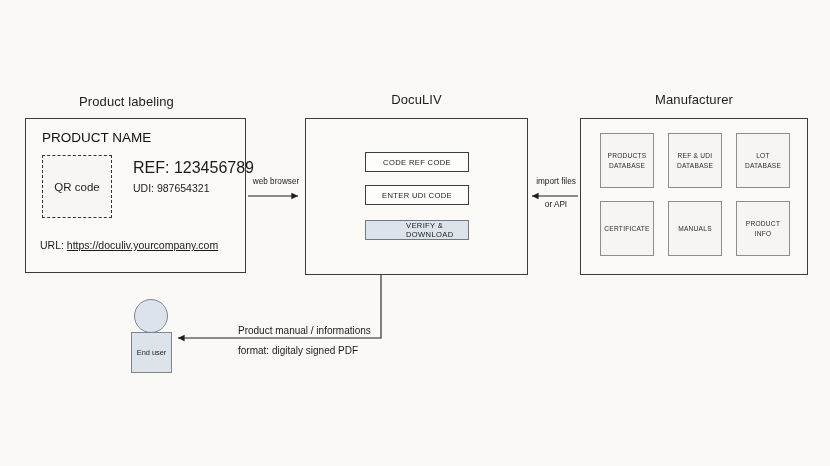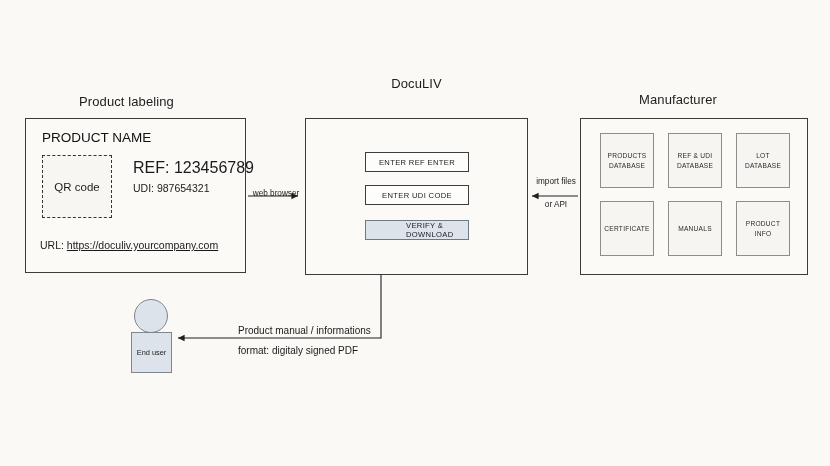--- a/index.html
+++ b/index.html
@@ -75,21 +75,21 @@
     position: absolute;
     left: 40px; top: 239px;
     font-size: 10.5px;
     white-space: nowrap;
   }
   #url-row .url-link {
     text-decoration: underline;
     color: #1a1a1a;
   }
   
-  #title-mid { left: 305px; top: 76px; width: 223px; }
+  #title-mid { left: 305px; top: 92px; width: 223px; }
   #box-mid   { left: 305px; top: 118px; width: 223px; height: 157px; }
   .ui-button {
     position: absolute;
     left: 365px;
     width: 104px;
     height: 20px;
     border: 1.1px solid #3d3d3d;
     box-sizing: border-box;
     background: #fdfdfb;
     display: flex;
@@ -101,21 +101,21 @@
   }
   #btn-ref  { top: 152px; }
   #btn-udi  { top: 185px; }
   #btn-verify {
     top: 220px;
     background: #dde3ea;
     border-color: #707880;
     padding-left: 40px;
   }
   
-  #title-right { left: 564px; top: 92px; width: 228px; }
+  #title-right { left: 580px; top: 92px; width: 228px; }
   #box-right   { left: 580px; top: 118px; width: 228px; height: 157px; }
   .store-box {
     position: absolute;
     width: 54px;
     height: 55px;
     border: 1.1px solid #8d8d8d;
     box-sizing: border-box;
     background: #f6f5f2;
     display: flex;
     align-items: center;
@@ -194,21 +194,21 @@
 
   <div id="url-row">
     <span>URL:</span>
     <span class="url-link">https://doculiv.yourcompany.com</span>
   </div>
 
   <div class="sec-title" id="title-mid">DocuLIV</div>
 
   <div class="outer-box" id="box-mid"></div>
 
-  <div class="ui-button" id="btn-ref">ENTER REF ENTER</div>
+  <div class="ui-button" id="btn-ref">CODE REF CODE</div>
 
   <div class="ui-button" id="btn-udi">ENTER UDI CODE</div>
 
   <div class="ui-button" id="btn-verify">VERIFY &amp; DOWNLOAD</div>
 
   <div class="sec-title" id="title-right">Manufacturer</div>
 
   <div class="outer-box" id="box-right"></div>
 
   <div class="store-box" style="left:600px; top:133px;">
@@ -245,21 +245,21 @@
       <span>PRODUCT</span><br>
       <span>INFO</span>
     </span>
   </div>
 
   <div id="enduser-head"></div>
   <div id="enduser-body">
     <span>End user</span>
   </div>
 
-  <div class="conn-label" style="left:246px; top:189px; width:60px;">web browser</div>
+  <div class="conn-label" style="left:246px; top:177px; width:60px;">web browser</div>
 
   <div class="conn-label" style="left:528px; top:177px; width:56px;">import files</div>
 
   <div class="conn-label" style="left:528px; top:200px; width:56px;">or API</div>
 
   <div class="flow-label" style="left:222px; top:325px;">Product manual / informations</div>
 
   <div class="flow-label" style="left:222px; top:345px;">format: digitaly signed PDF</div>
 
   <svg class="overlay" viewBox="0 0 830 466" xmlns="http://www.w3.org/2000/svg">

